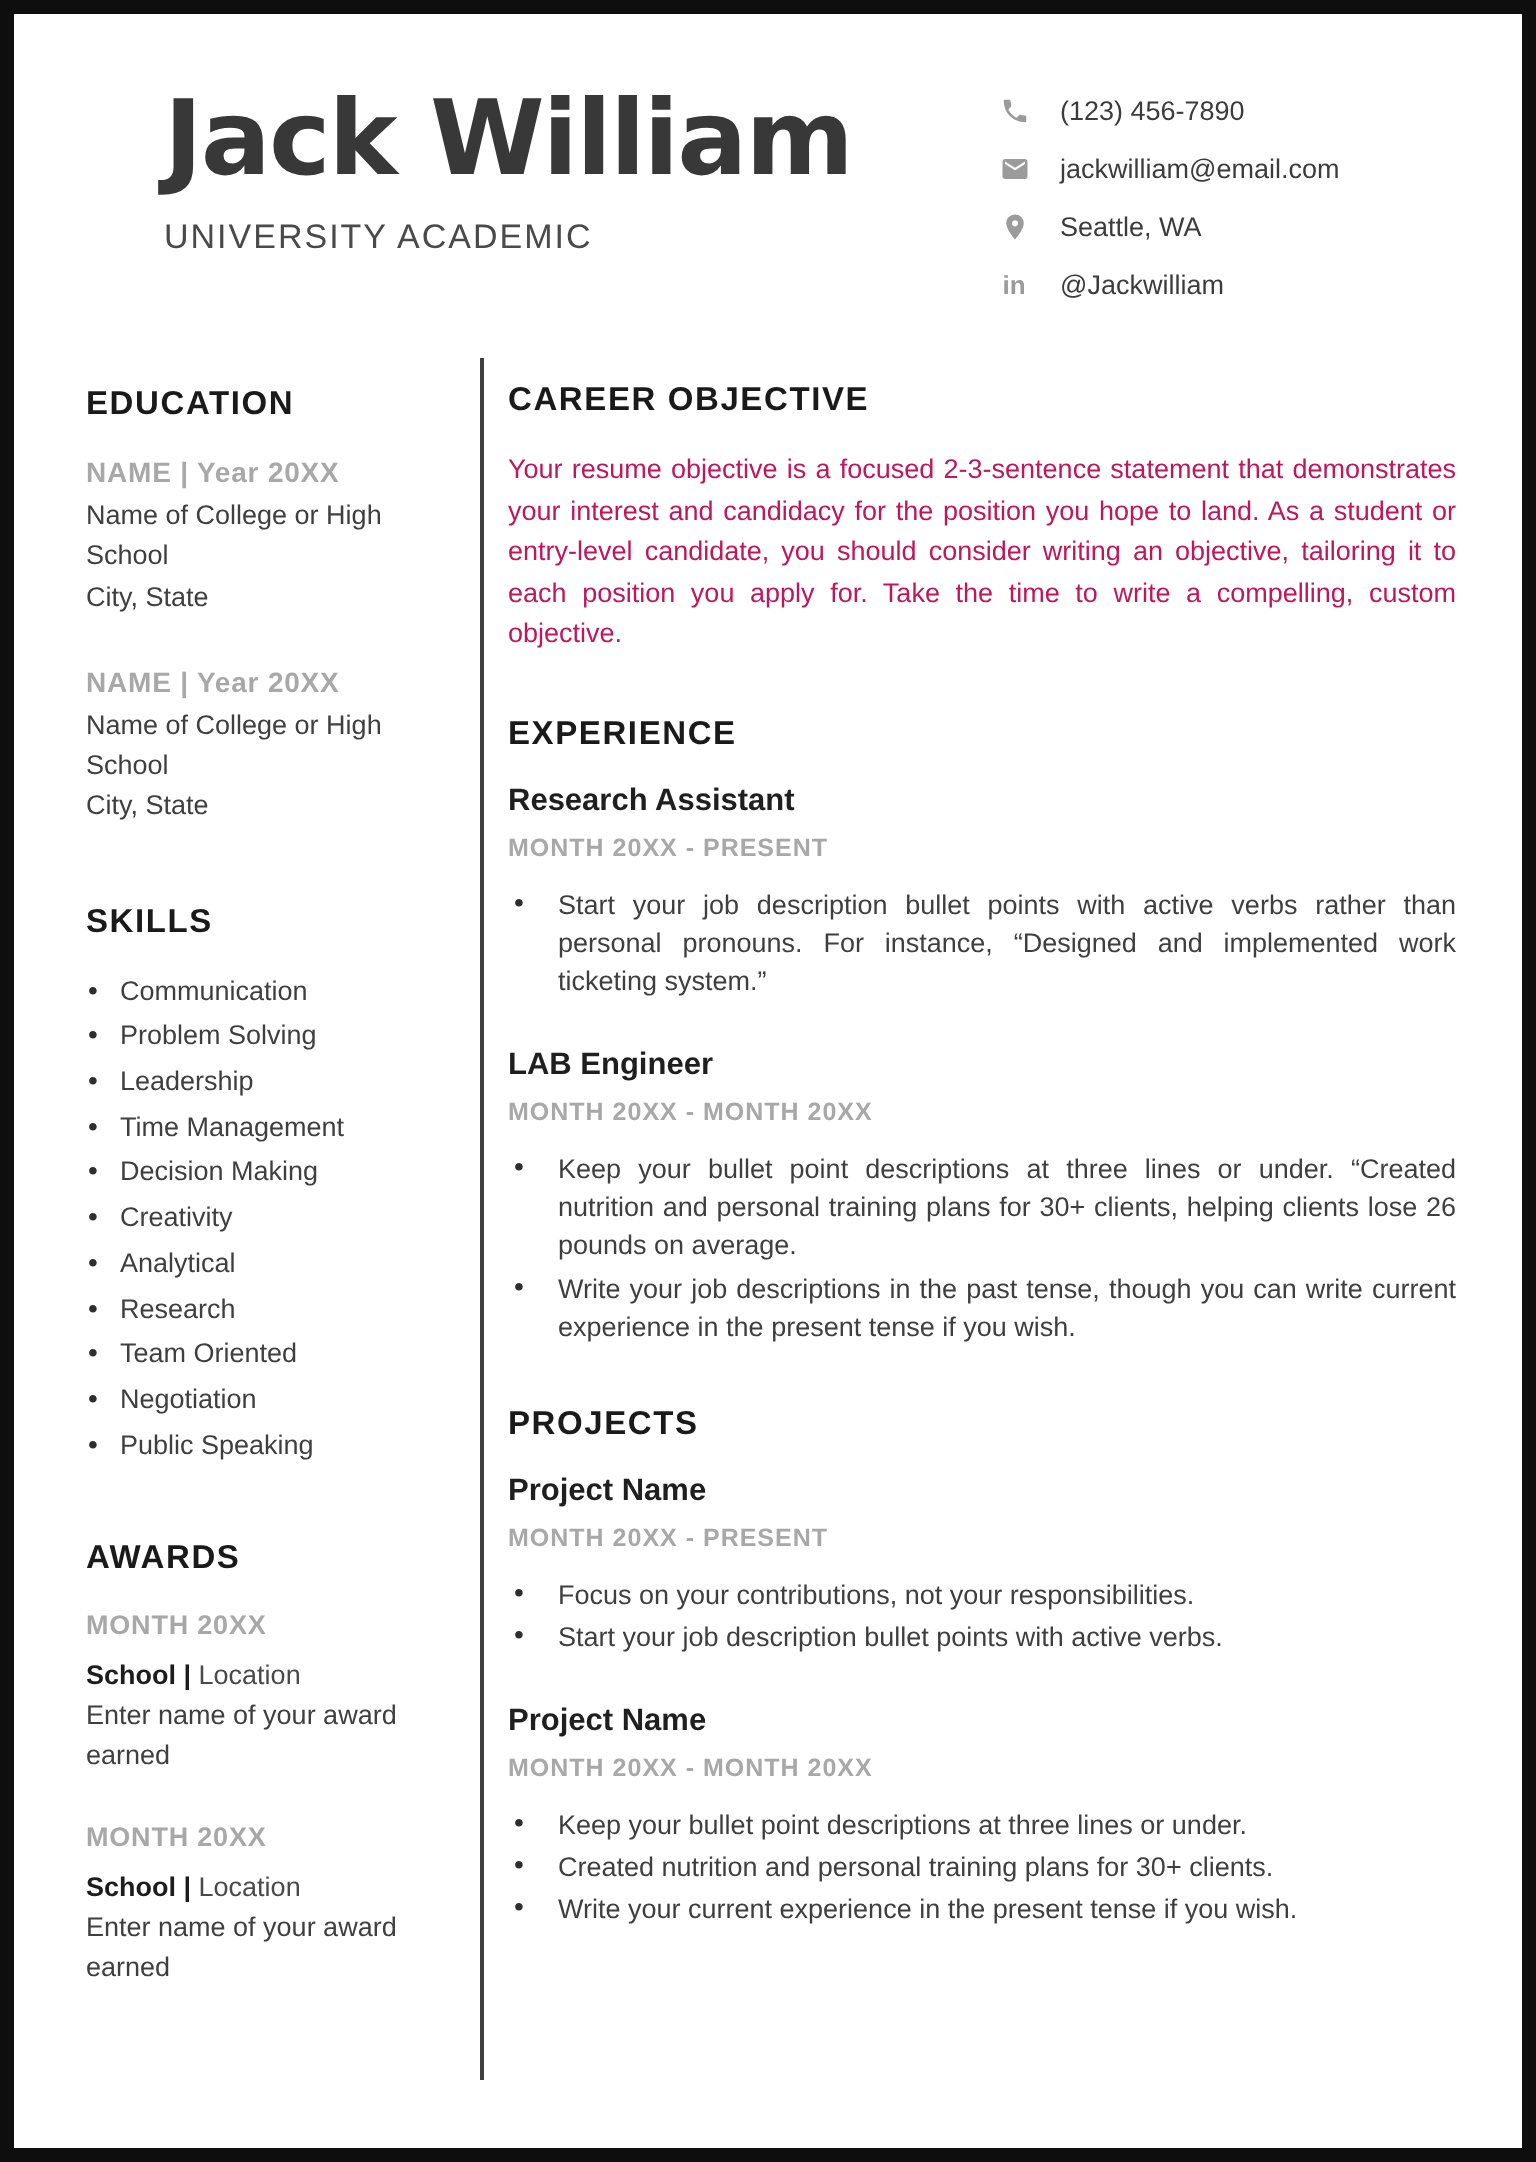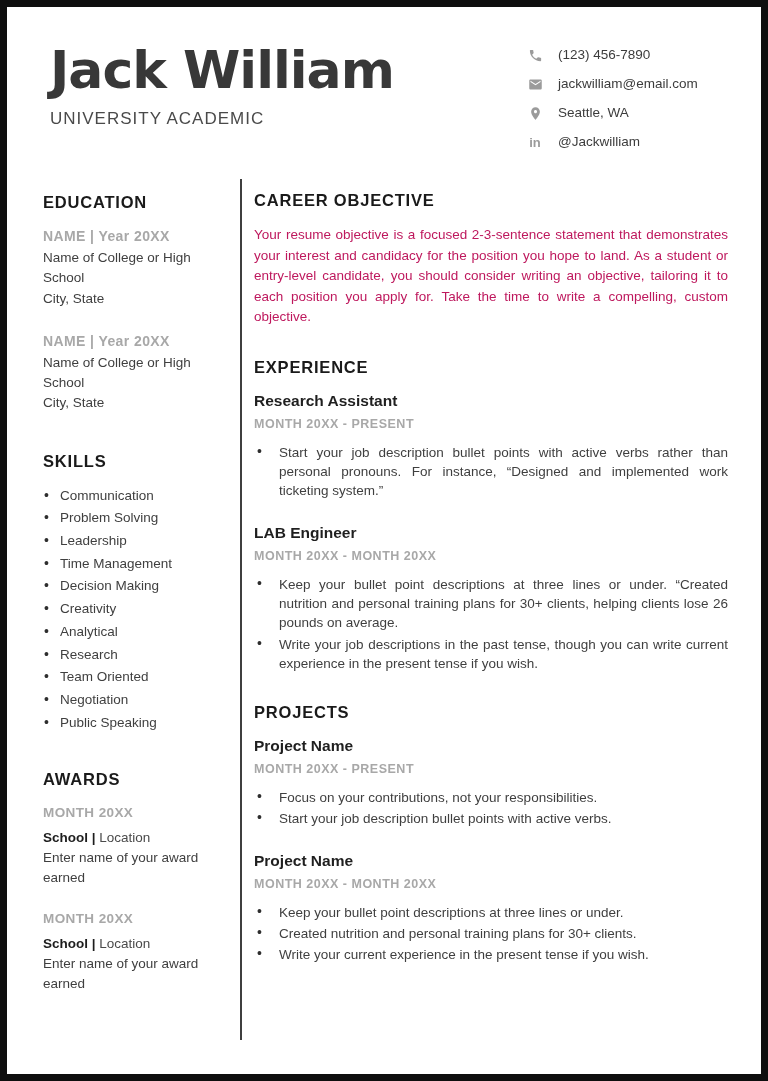--- a/index.html
+++ b/index.html
@@ -13,32 +13,32 @@
     overflow: hidden;
     display: flex; flex-direction: column;
   }
 
   
   .header {
     height: 172px; flex: 0 0 auto;
     display: flex; align-items: flex-start;
     padding: 36px 30px 0 43px;
   }
-  .name-block { flex: 1; }
+  .name-block { flex: 1; margin-left: 32px; }
   .person-name {
     font-family: "DejaVu Sans", sans-serif;
     font-size: 52px; font-weight: bold; color: #383838;
     letter-spacing: -1px; line-height: 1.05;
   }
   .person-title {
     margin-top: 11px;
     font-size: 17px; color: #4a4a4a; letter-spacing: 1px;
   }
   .contact-block { width: 232px; padding-top: 4px; flex: 0 0 auto; }
-  .contact-row { display: flex; align-items: flex-start; margin-bottom: 13px; margin-left: 28px; }
+  .contact-row { display: flex; align-items: center; margin-bottom: 13px; }
   .contact-icon { width: 16px; height: 16px; margin-right: 15px; flex: 0 0 auto;
                   display: flex; align-items: center; justify-content: center; }
   .contact-icon svg { width: 15px; height: 15px; fill: #9b9b9b; }
   .linkedin-glyph { font-size: 13px; font-weight: bold; color: #9b9b9b; line-height: 1; }
   .contact-text { font-size: 13.5px; color: #3c3c3c; white-space: nowrap; }
 
   
   .body-cols { flex: 1; display: flex; align-items: stretch; min-height: 0; }
   .divider { width: 2px; background: #3f3f3f; margin-bottom: 34px; flex: 0 0 auto; }
 

